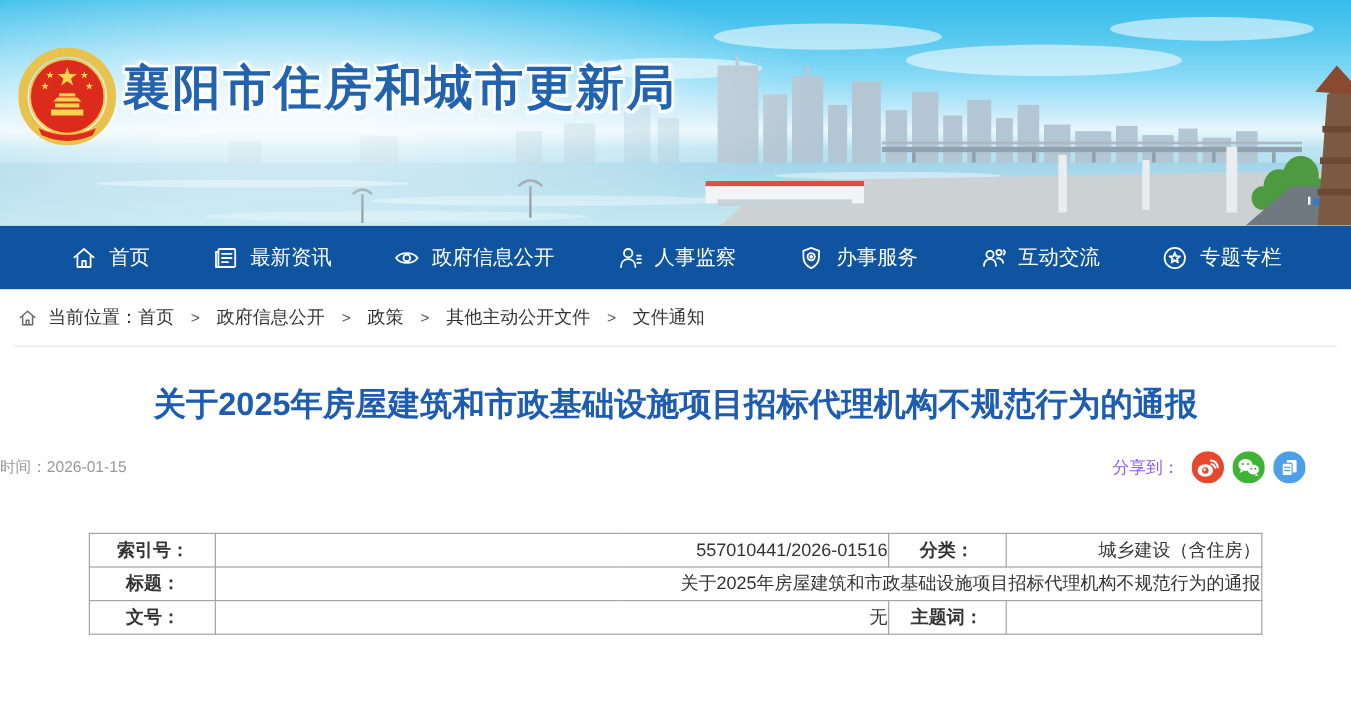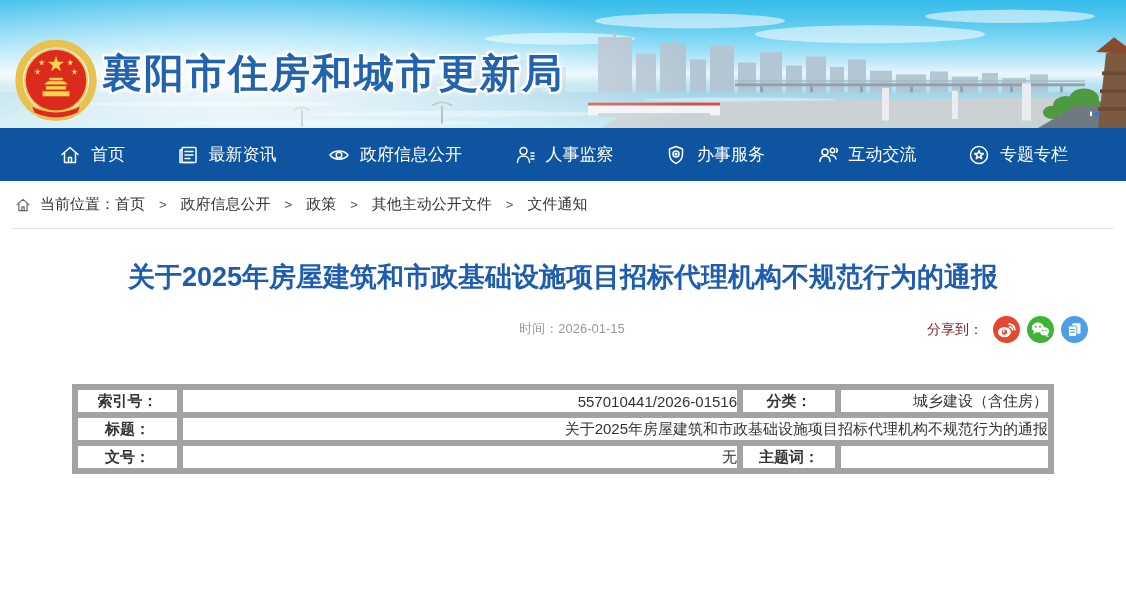--- a/index.html
+++ b/index.html
@@ -4,21 +4,21 @@
 <style>
   * { box-sizing: border-box; }
   html,body { margin:0; padding:0; }
   body {
     width:1126px; height:589px; overflow:hidden;
     background:#ffffff;
     font-family:"Liberation Sans", sans-serif;
   }
 
   
-  .banner { position:relative; height:128px; overflow:hidden;
+  .banner { position:relative; height:188px; overflow:hidden;
     background:linear-gradient(180deg,#35bceb 0%,#55c8ef 16%,#8edcf6 36%,#cfeefa 52%,#e9f7fc 58%,#bce4f1 66%,#a4d7ea 86%,#b5e1ee 100%);
   }
   .banner svg.scene { position:absolute; inset:0; width:100%; height:100%; }
   .banner-haze { position:absolute; inset:0;
     background:radial-gradient(ellipse 640px 160px at 240px 85px, rgba(255,255,255,.88), rgba(255,255,255,0) 72%);
   }
   .emblem { position:absolute; left:14px; top:40px; width:84px; height:84px; }
   .banner-title {
     position:absolute; left:102px; top:46px;
     font-size:40px; font-weight:bold; letter-spacing:2px; color:#2163ae;
@@ -44,31 +44,31 @@
   .crumb-home-icon svg { width:18px; height:18px; stroke:#666; fill:none;
     stroke-width:1.6; stroke-linecap:round; stroke-linejoin:round; }
   .crumb-label { margin-right:0; }
   .crumb-link { color:#333; text-decoration:none; cursor:pointer; }
   .crumb-sep { color:#555; margin:0 14px; font-size:13px; }
 
   
   .article-title { text-align:center; color:#1d5cb0; font-size:27px; font-weight:bold;
     margin:30px 40px 0; }
   .meta-row { position:relative; margin-top:20px; height:28px; line-height:28px;
-    text-align:center; font-size:13px; color:#999;margin-left:18px; }
+    text-align:left; font-size:13px; color:#999; }
   .share-group { position:absolute; right:38px; top:0; height:28px;
     display:flex; align-items:center; gap:7px; }
-  .share-label { color:#7f1d1d; font-size:14px; margin-right:3px; }
+  .share-label { color:#8b5cf6; font-size:14px; margin-right:3px; }
   .share-icon { width:27px; height:27px; display:block; cursor:pointer; }
   .share-icon svg { width:27px; height:27px; display:block; }
 
   
   .meta-table { width:976px; margin:41px auto 0; border-collapse:collapse;
     table-layout:fixed; font-size:15px; color:#333; }
-  .meta-table td { border:6px solid #a3a3a3; height:28px; padding:1px 0;
+  .meta-table td { border:1px solid #a3a3a3; height:28px; padding:1px 0;
     overflow:hidden; white-space:nowrap; }
   .meta-table .lbl { font-weight:bold; text-align:center; }
   .meta-table .val { text-align:right; padding-left:12px; }
 </style>
 </head>
 <body>
 
 <div class="banner">
   <svg class="scene" viewBox="0 0 1126 172" preserveAspectRatio="none">
     <defs>

